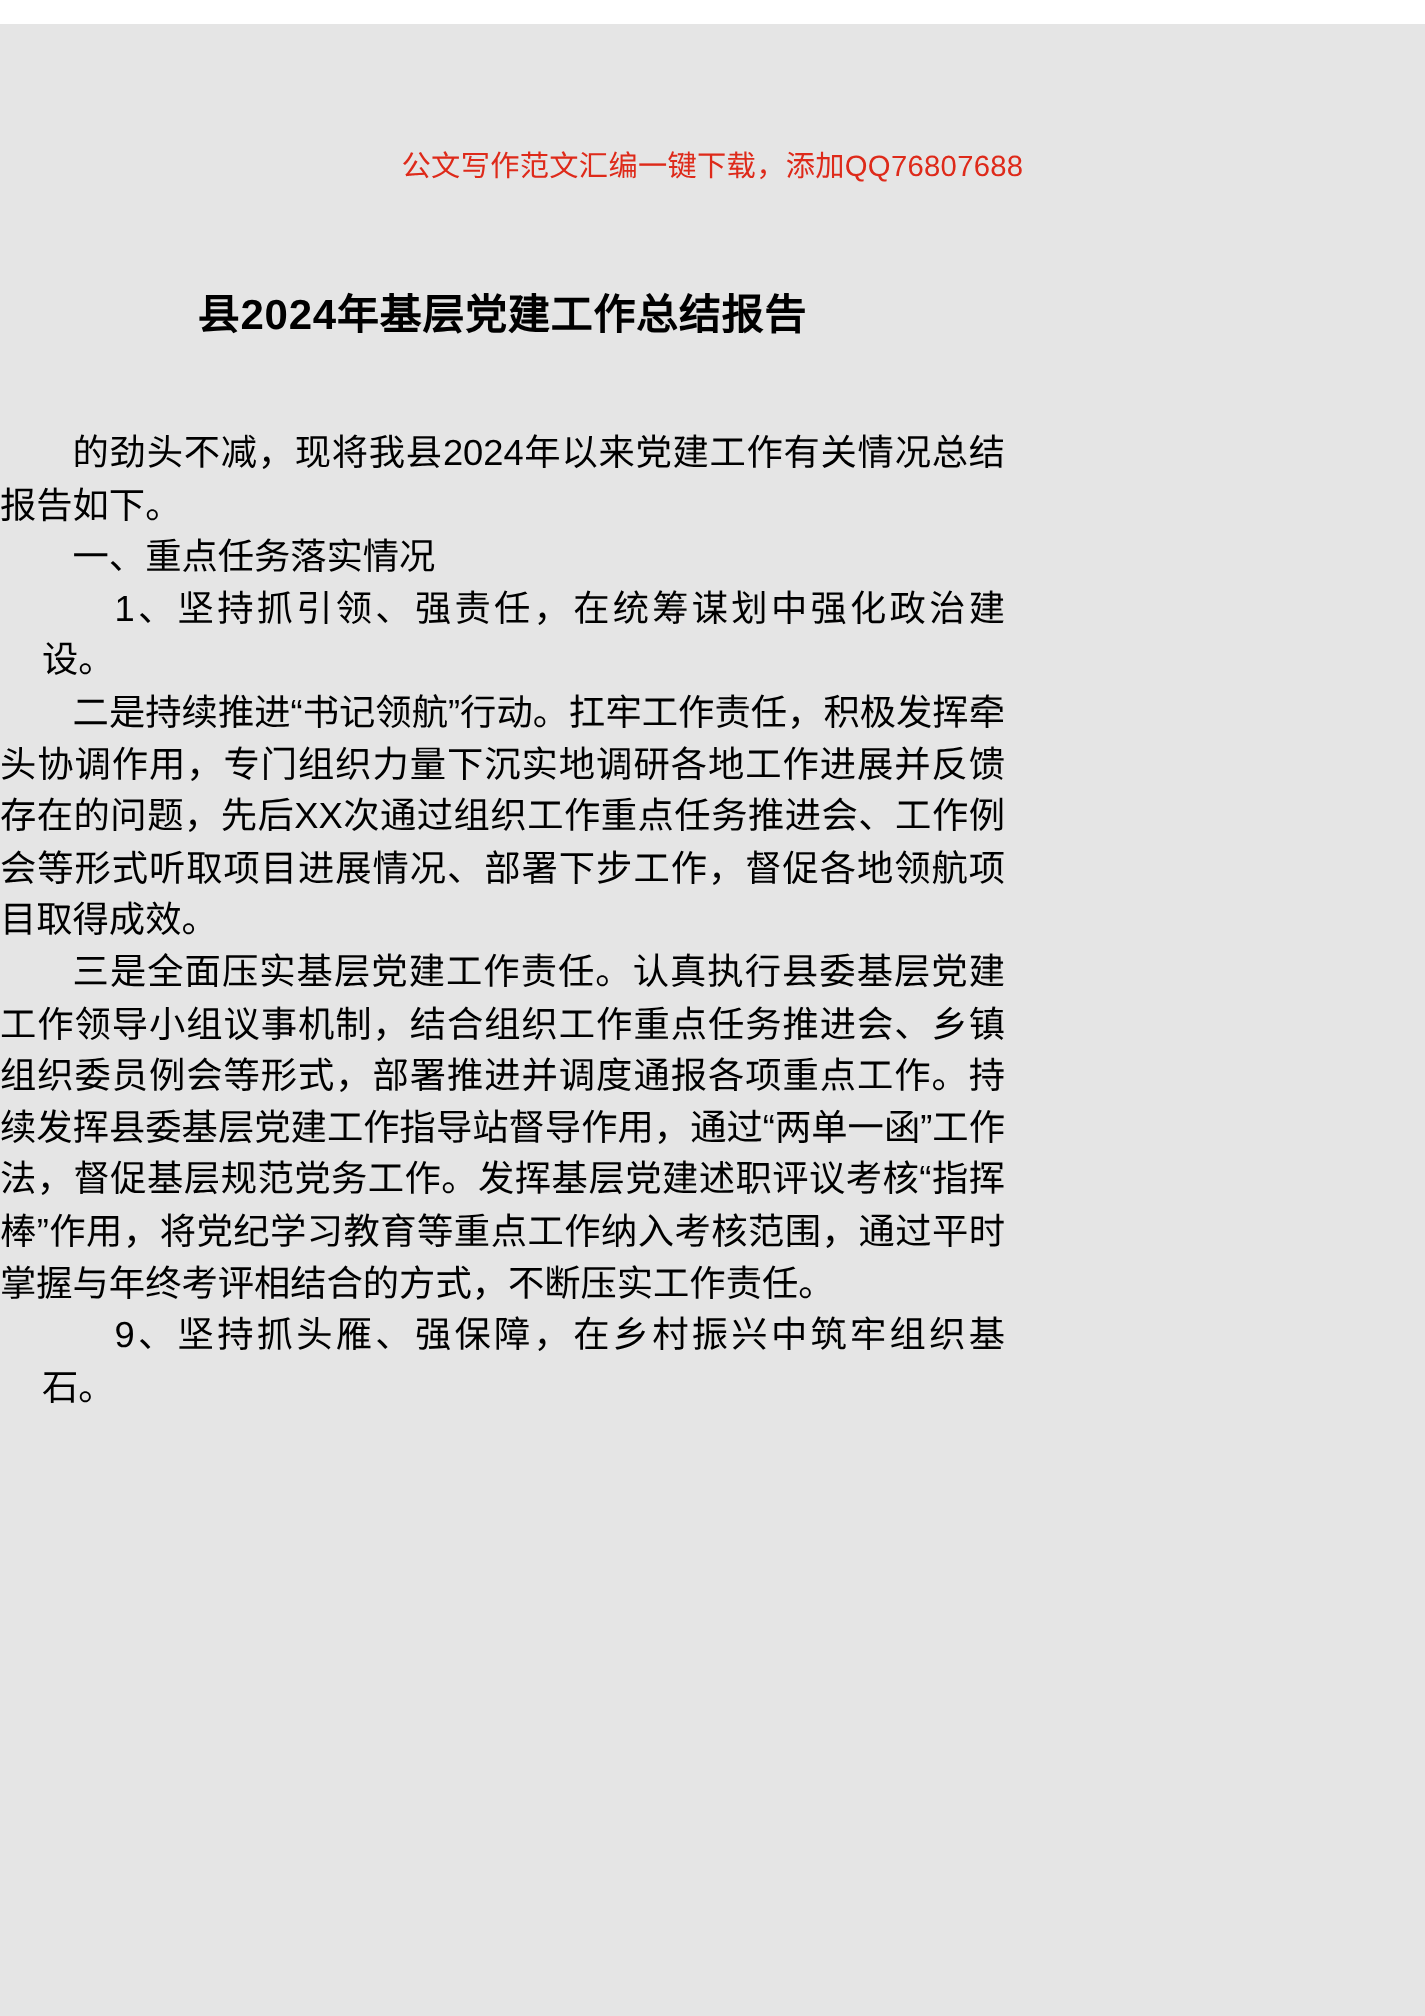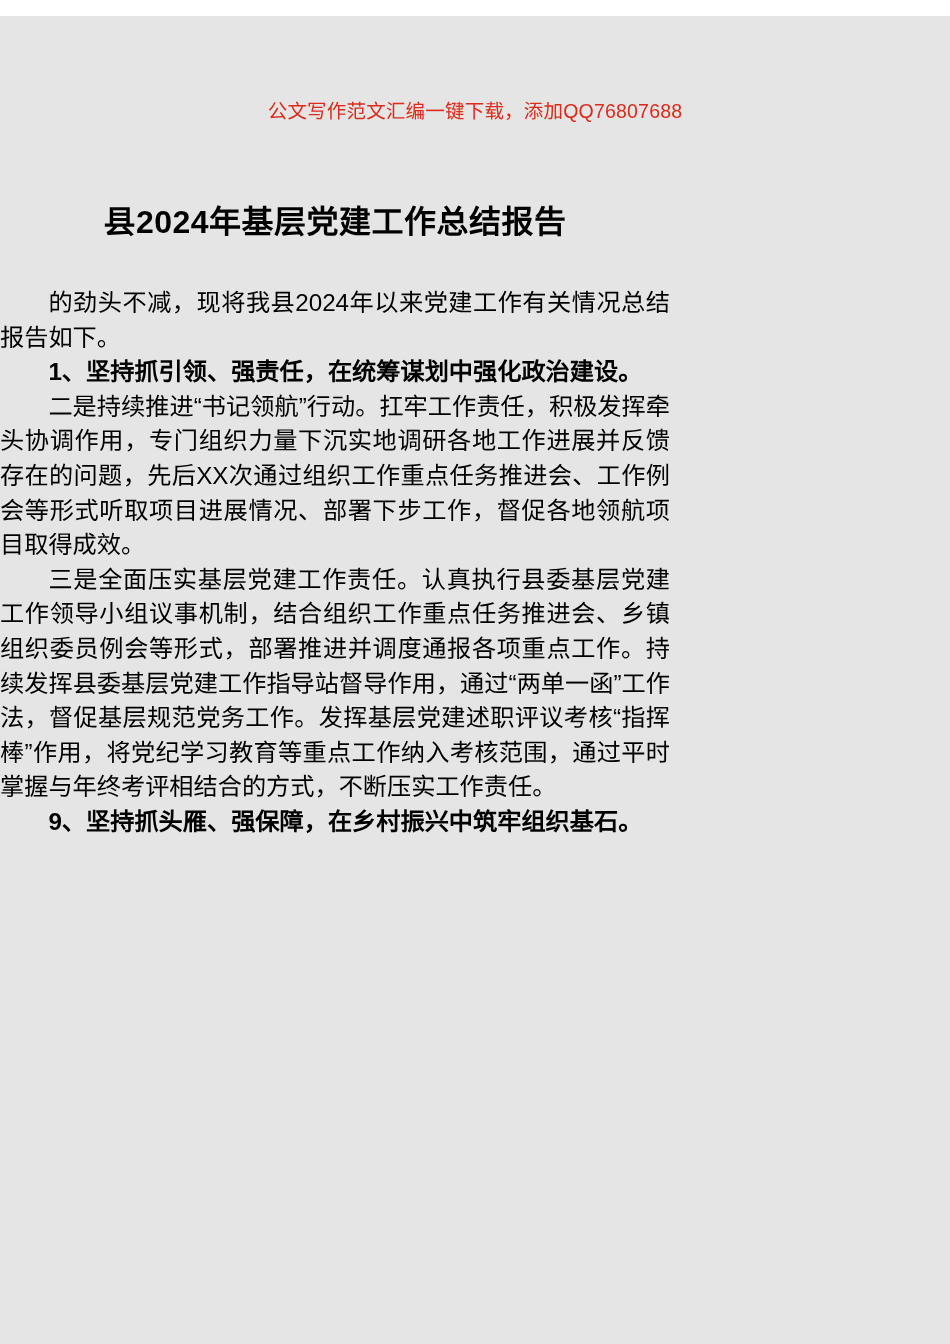--- a/index.html
+++ b/index.html
@@ -35,27 +35,27 @@
     letter-spacing: 0.2px;
     white-space: nowrap;
     font-family: "Liberation Sans", "DejaVu Sans", sans-serif;
     font-weight: 400;
   }
 
   .doc-title {
     margin: 0;
     padding: 0;
     text-align: center;
-    font-size: 32px;
+    font-size: 28px;
     line-height: 44px;
     font-weight: 700;
     color: #000000;
     letter-spacing: 0.5px;
     position: absolute;
-    top: 184px;
+    top: 172px;
     left: 0;
     width: 670px;
   }
 
   .body-block {
     position: absolute;
     top: 270px;
     left: 0;
     width: 670px;
   }
@@ -68,33 +68,35 @@
     color: #000000;
     text-align: justify;
     text-justify: inter-ideograph;
     text-indent: 2em;
     letter-spacing: 0px;
     font-weight: 400;
     word-break: break-all;
   }
 
   p.para.bold {
-    font-weight: 700;
+    font-weight: 400;
+    padding-left: 28px;
   }
 </style>
 </head>
 <body>
 
 <div class="page">
 
   <div class="watermark">公文写作范文汇编一键下载，添加QQ76807688</div>
 
   <h1 class="doc-title">县2024年基层党建工作总结报告</h1>
 
   <div class="body-block">
     <p class="para">的劲头不减，现将我县2024年以来党建工作有关情况总结报告如下。</p>
+    <p class="para">一、重点任务落实情况</p>
     <p class="para bold">1、坚持抓引领、强责任，在统筹谋划中强化政治建设。</p>
     <p class="para">二是持续推进“书记领航”行动。扛牢工作责任，积极发挥牵头协调作用，专门组织力量下沉实地调研各地工作进展并反馈存在的问题，先后XX次通过组织工作重点任务推进会、工作例会等形式听取项目进展情况、部署下步工作，督促各地领航项目取得成效。</p>
     <p class="para">三是全面压实基层党建工作责任。认真执行县委基层党建工作领导小组议事机制，结合组织工作重点任务推进会、乡镇组织委员例会等形式，部署推进并调度通报各项重点工作。持续发挥县委基层党建工作指导站督导作用，通过“两单一函”工作法，督促基层规范党务工作。发挥基层党建述职评议考核“指挥棒”作用，将党纪学习教育等重点工作纳入考核范围，通过平时掌握与年终考评相结合的方式，不断压实工作责任。</p>
     <p class="para bold">9、坚持抓头雁、强保障，在乡村振兴中筑牢组织基石。</p>
   </div>
 
 </div>
 
 </body></html>

